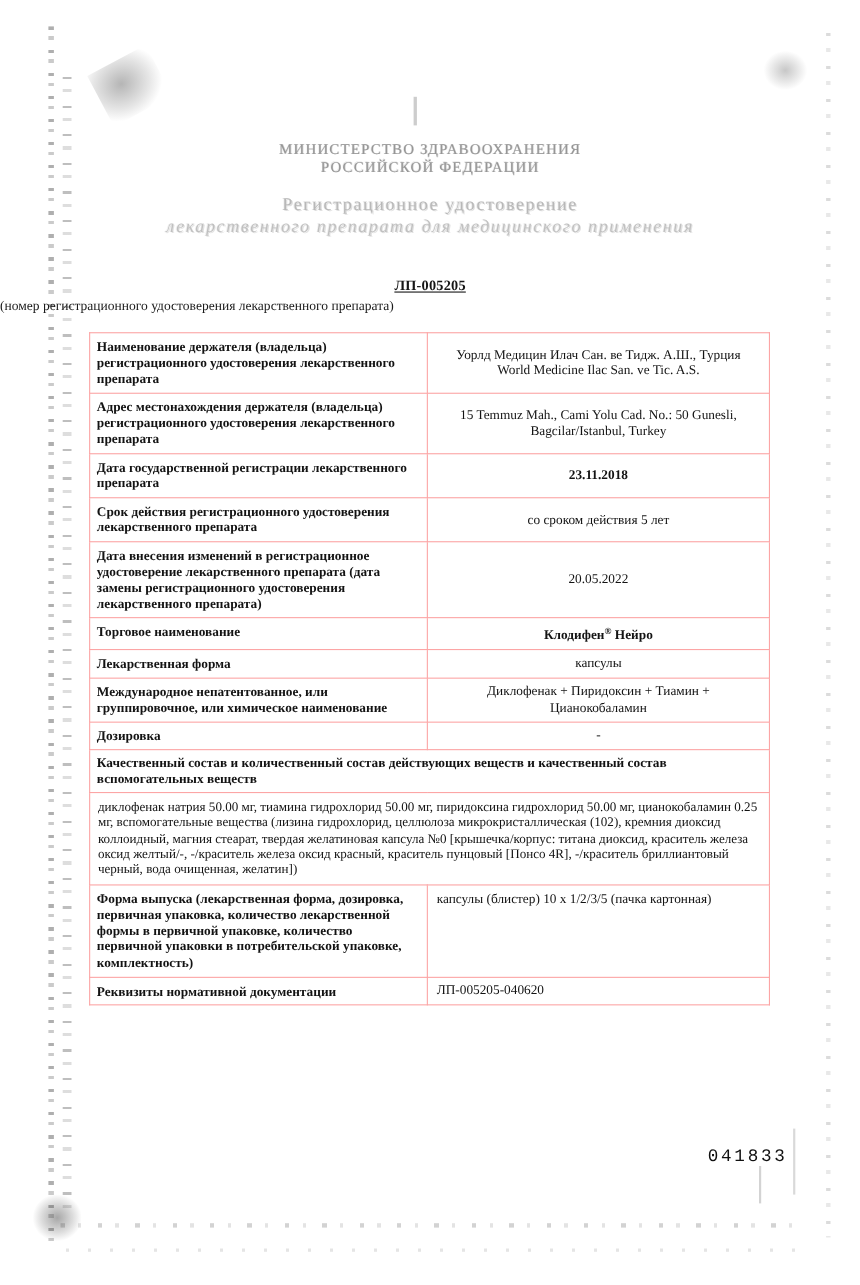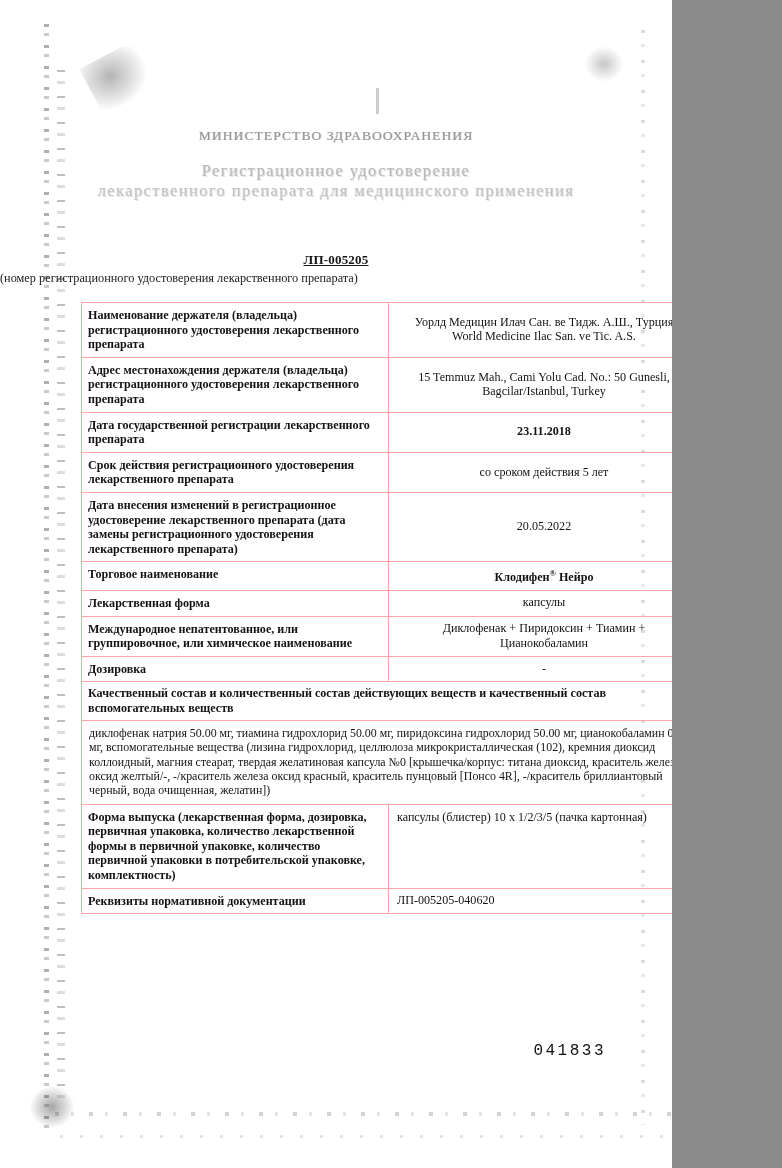--- a/index.html
+++ b/index.html
@@ -5,21 +5,21 @@
   html, body {
     margin: 0;
     padding: 0;
     background: #8a8a8a;
   }
   body {
     font-family: "Liberation Serif", serif;
   }
   .page {
     position: relative;
-    width: 672px;
+    width: 782px;
     height: 1168px;
     background: #ffffff;
     overflow: hidden;
     box-sizing: border-box;
   }
 
   
   .scan-noise {
     position: absolute;
     pointer-events: none;
@@ -114,21 +114,21 @@
   .cert-title {
     margin-top: 17px;
     font-size: 16.5px;
     letter-spacing: 1.4px;
     line-height: 20px;
     color: #8d8d8d;
     opacity: .62;
     filter: blur(.6px);
     text-shadow: 1px 0.6px 0 rgba(150,150,150,.5), -0.8px -0.5px 0 rgba(190,190,190,.45);
   }
-  .cert-title .l2 { display: block; opacity: .88; }
+  .cert-title .l2 { display: block; opacity: .88; font-style: italic; }
 
   .cert-number {
     position: absolute;
     left: 0; right: 0;
     top: 252px;
     text-align: center;
     font-size: 13px;
     font-weight: bold;
     color: #161616;
     text-decoration: underline;
@@ -219,20 +219,21 @@
   <div class="scan-noise corner-smudge"></div>
   <div class="scan-noise smudge-a"></div>
   <div class="scan-noise smudge-b"></div>
   <div class="speck" style="left:376px; top:88px; width:3px; height:26px; opacity:.4;"></div>
   <div class="speck" style="left:690px; top:1060px; width:2px; height:34px; opacity:.35;"></div>
   <div class="speck" style="left:721px; top:1026px; width:2px; height:60px; opacity:.3;"></div>
 
   <div class="doc-header">
     <div class="ministry">
       <div>МИНИСТЕРСТВО ЗДРАВООХРАНЕНИЯ</div>
+      <div>РОССИЙСКОЙ ФЕДЕРАЦИИ</div>
     </div>
     <div class="cert-title">
       <span>Регистрационное удостоверение</span>
       <span class="l2">лекарственного препарата для медицинского применения</span>
     </div>
   </div>
 
   <div class="cert-number">ЛП-005205</div>
   <div class="cert-caption">(номер регистрационного удостоверения лекарственного препарата)</div>
 

